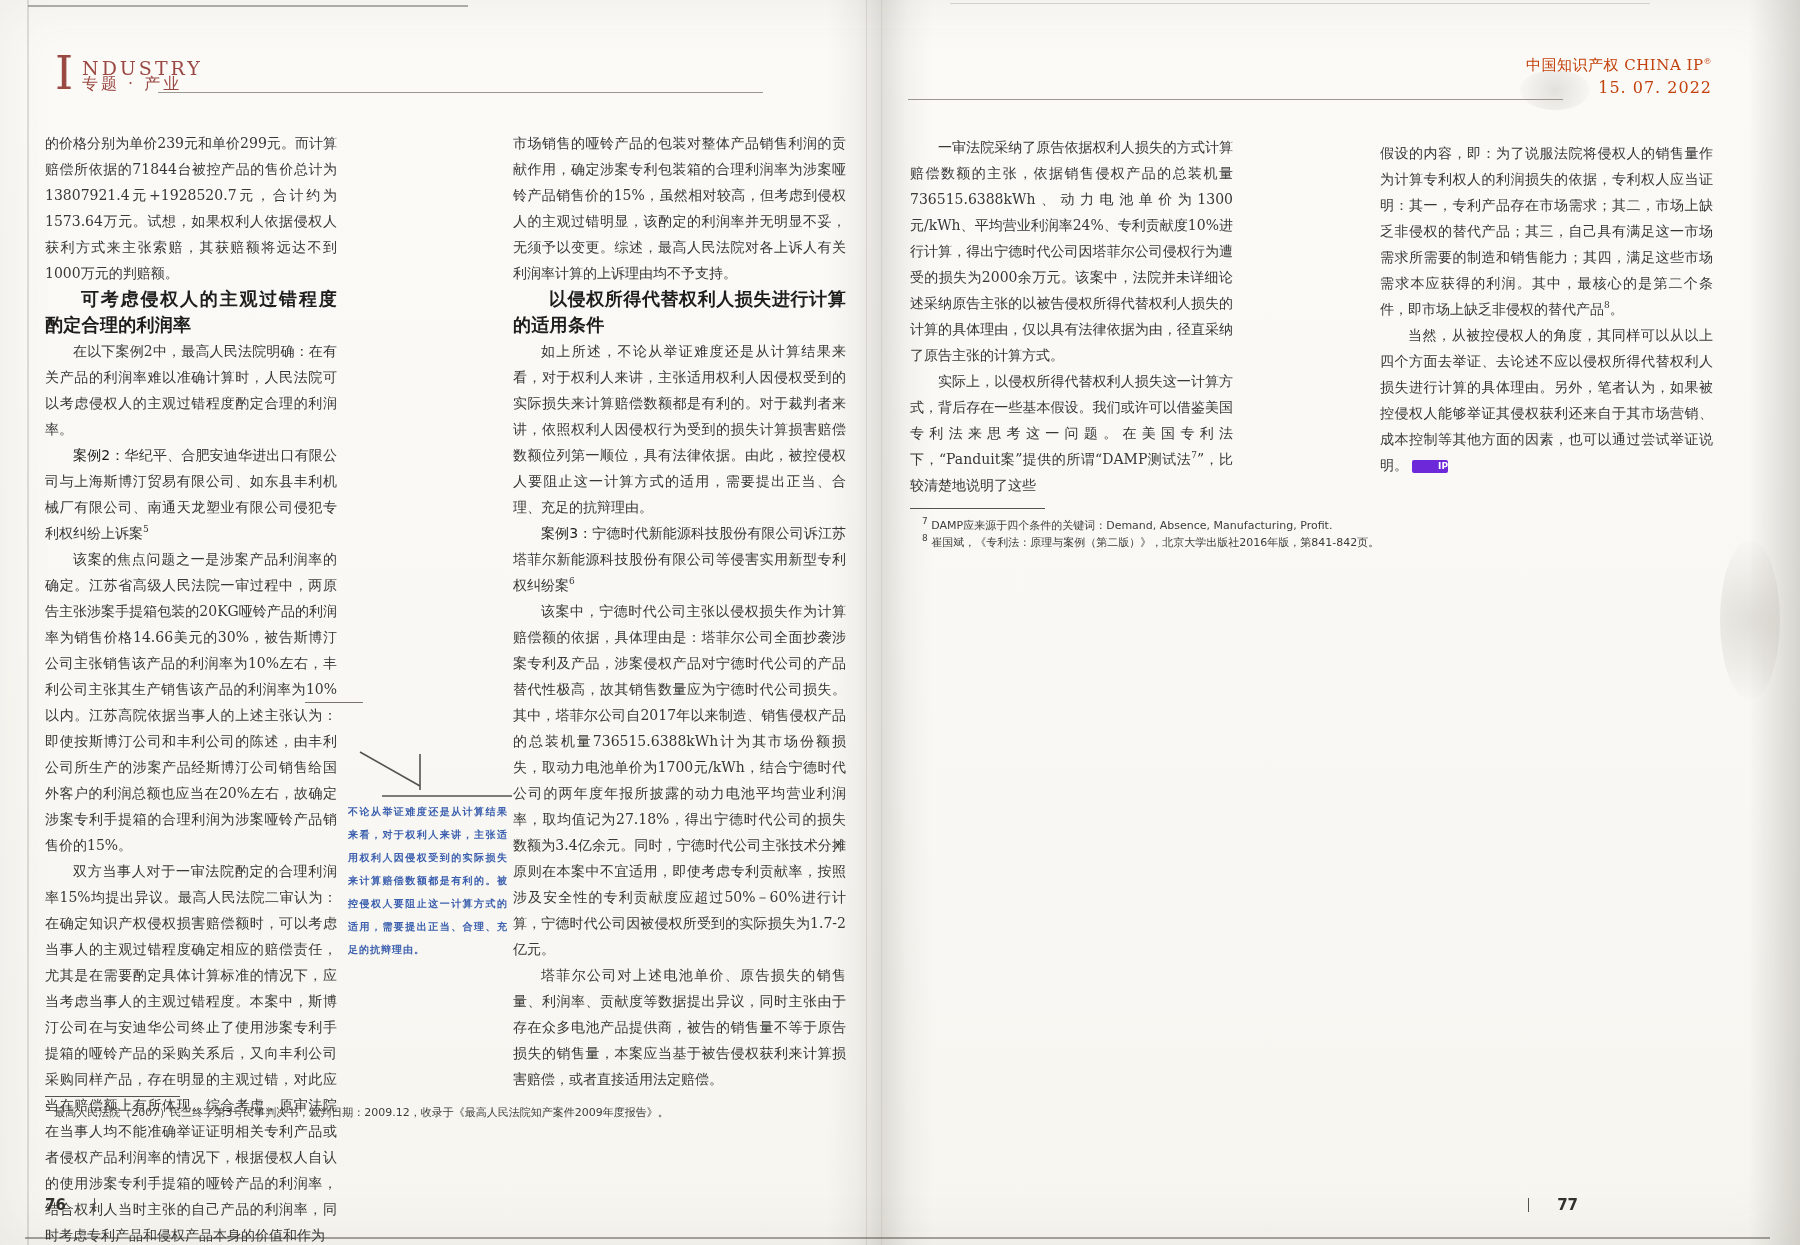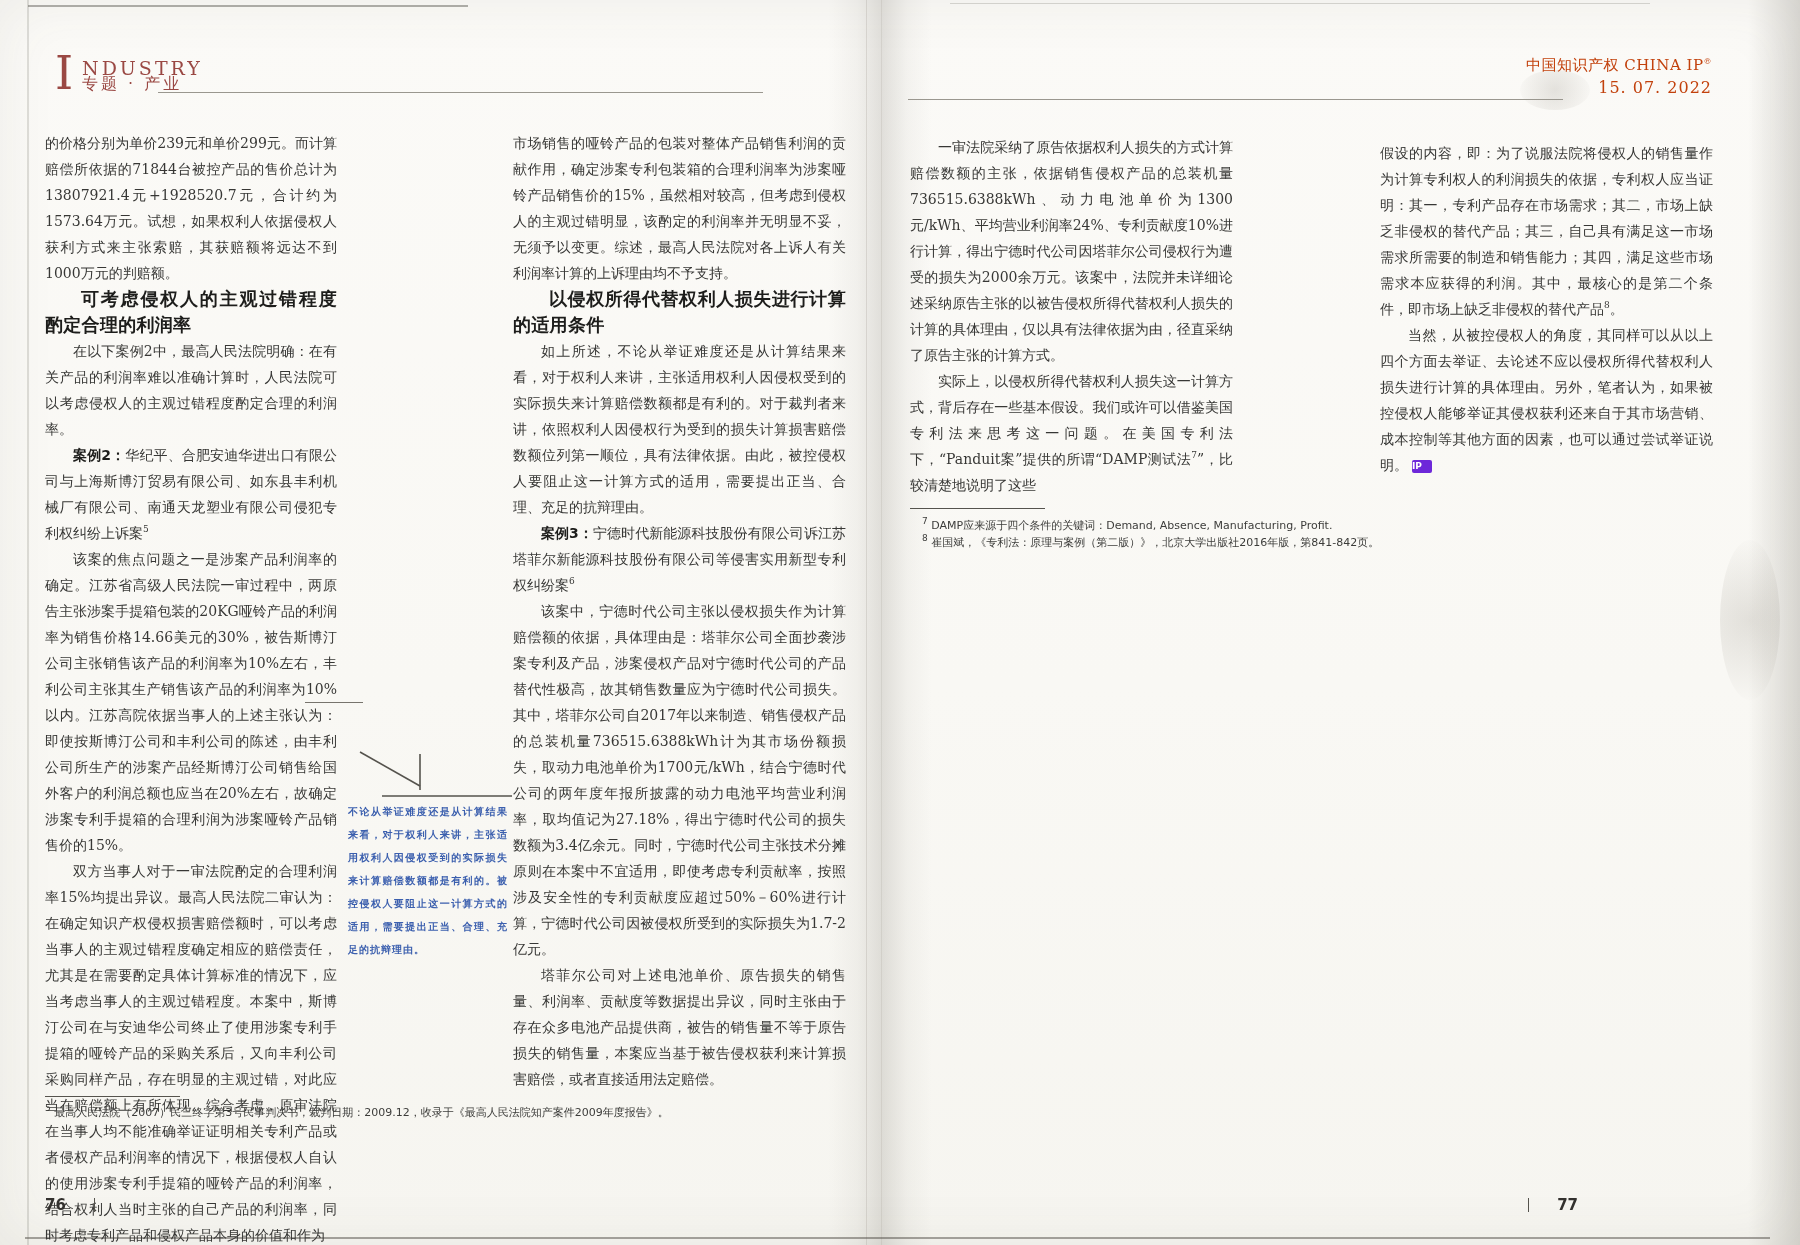--- a/index.html
+++ b/index.html
@@ -46,21 +46,21 @@
     font-size:14px; line-height:26px;
     font-family:"DejaVu Serif","Liberation Serif",serif;
   }
   .col p { margin:0; text-indent:2em; }
   .col p.cont { text-indent:0; }
   .sec-heading {
     margin:0; text-indent:2em; font-weight:bold; color:#1d1d1b;
     font-family:"DejaVu Sans","Liberation Sans",sans-serif;
     font-size:18px; line-height:26px; letter-spacing:.3px;
   }
-  .case-label { font-weight:bold; font-family:"DejaVu Sans","Liberation Sans",sans-serif; color:#1d1d1b; }
+  .case-label { font-weight:normal; font-family:"DejaVu Sans","Liberation Sans",sans-serif; color:#1d1d1b; }
   sup.fn { font-size:9px; line-height:0; }
 
   #col1 { left:45px;  top:130px; width:292px; }
   #col2 { left:513px; top:130px; width:333px; }
   #col3 { left:910px; top:134px; width:323px; }
   #col4 { left:1380px; top:140px; width:333px; }
 
   
   .quote-dash { position:absolute; left:305px; top:702px; width:58px; height:1px; background:#77746d; }
   .quote-arrow { position:absolute; left:342px; top:746px; }
@@ -78,24 +78,24 @@
 
   
   .pagenum { position:absolute; top:1196px; font-family:"DejaVu Sans","Liberation Sans",sans-serif; font-size:15px; font-weight:bold; color:#33312e; }
   .pagenum .bar { display:inline-block; width:1px; height:14px; background:#55534d; vertical-align:-2px; }
   #pagenum-left { left:45px; }
   #pagenum-left .bar { margin-left:28px; }
   #pagenum-right { left:1458px; width:120px; text-align:right; }
   #pagenum-right .bar { margin-right:28px; }
 
   .ipmark {
-    display:inline-block; width:20px; height:13px; margin-left:4px;
+    display:inline-block; width:36px; height:13px; margin-left:4px;
     background:#6d28d9; color:#fff; border-radius:2px;
     font-family:"DejaVu Sans","Liberation Sans",sans-serif;
-    font-size:9px; font-weight:bold; line-height:13px; text-align:left;
+    font-size:9px; font-weight:bold; line-height:13px; text-align:right;
     text-indent:0; vertical-align:1px;
   }
 </style>
 </head>
 <body>
 
 <div class="paper"></div>
 <div class="gutter"></div>
 <div class="streak" style="left:866px;"></div>
 <div class="streak" style="left:881px; opacity:.18;"></div>

